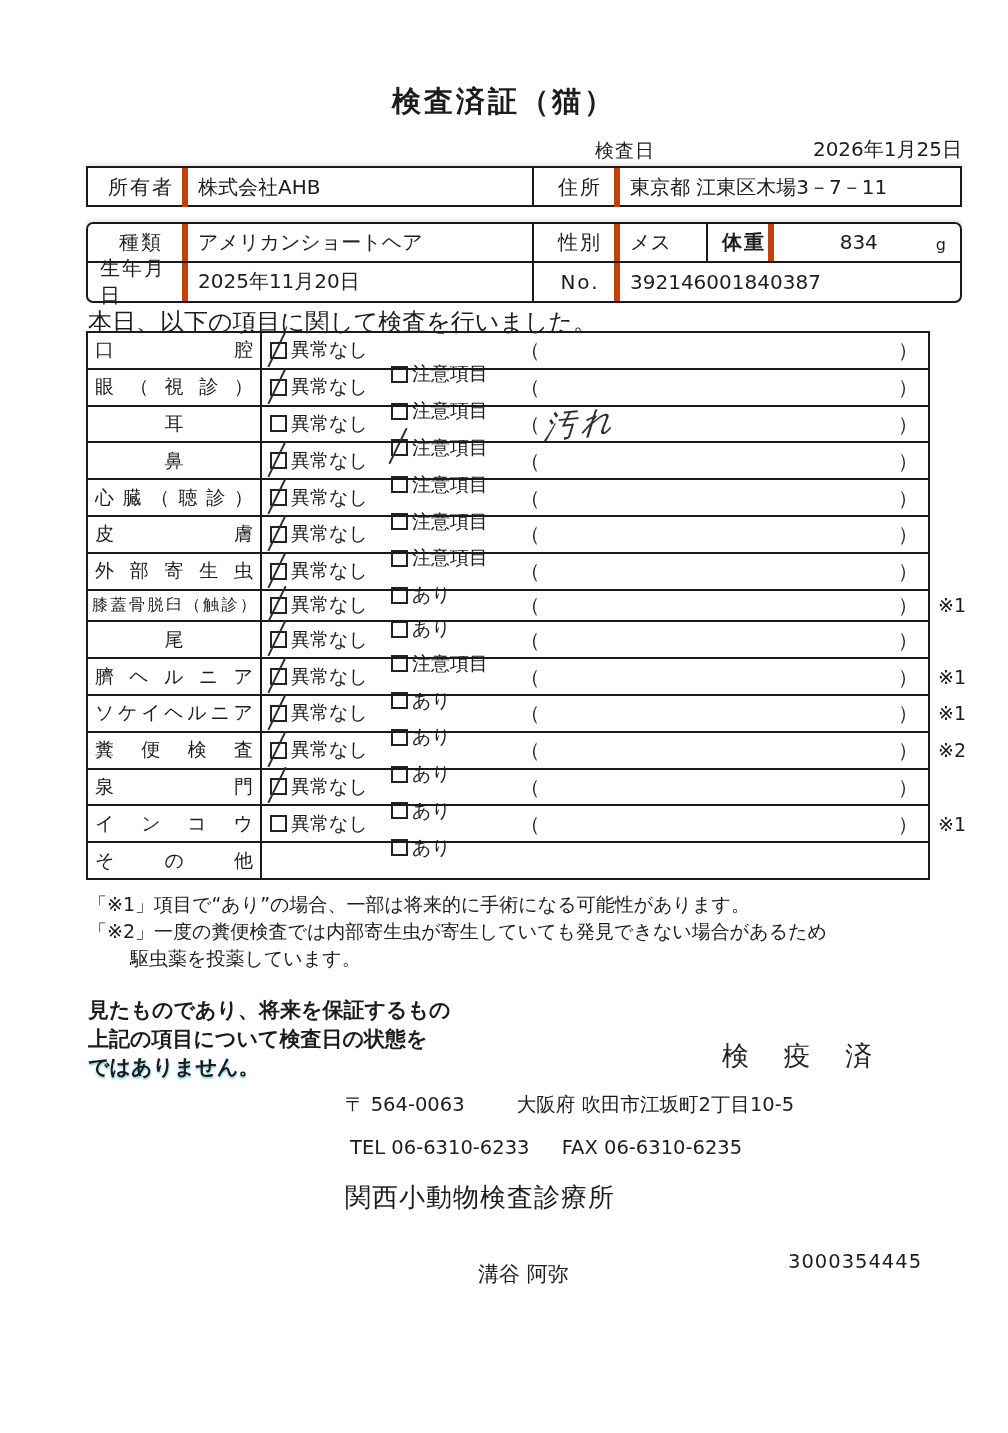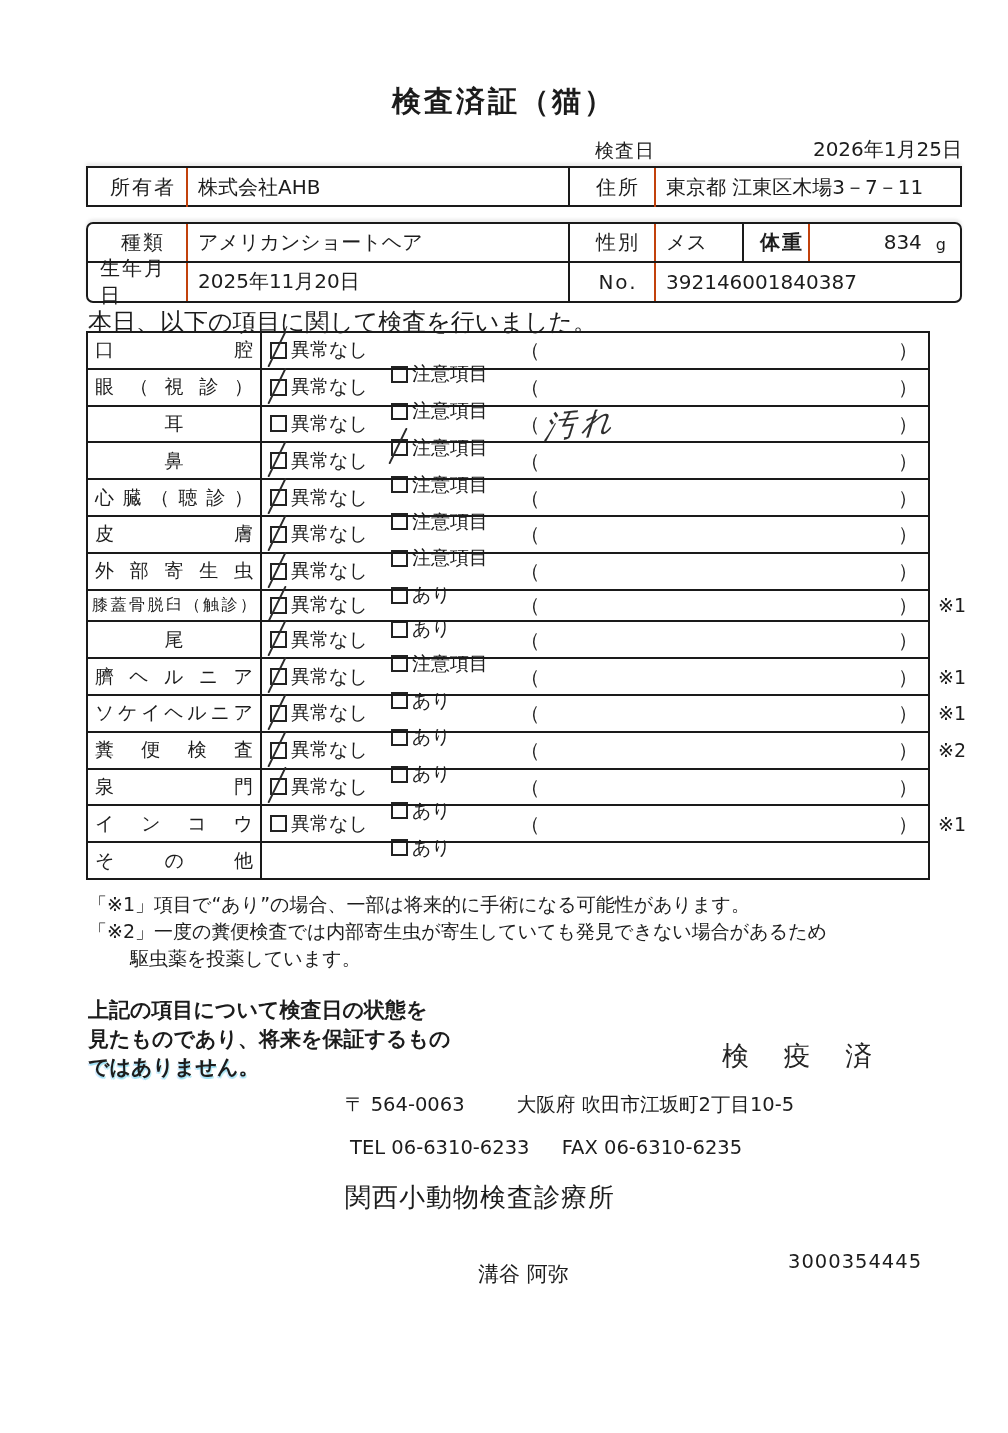--- a/index.html
+++ b/index.html
@@ -21,29 +21,29 @@
   .exam-date-value{position:absolute;right:46px;top:136px;font-size:20px;}
   
   .tbl{position:absolute;left:86px;width:876px;border:2px solid #1a1a1a;box-sizing:border-box;
        box-shadow:0 -3px 3px rgba(150,150,150,.18);}
   .tbl-owner{top:166px;height:41px;}
   .tbl-pet{top:222px;height:81px;border-radius:7px;}
   .trow{display:flex;height:38.5px;align-items:center;}
   .tbl-pet .trow{border-bottom:2px solid #1a1a1a;box-sizing:border-box;height:38.5px;}
   .tbl-pet .trow:last-child{border-bottom:none;}
   .tcell{box-sizing:border-box;height:100%;display:flex;align-items:center;font-size:20px;}
-  .tcell.lab{justify-content:center;letter-spacing:2px;border-right:2px solid #c2410c;padding-left:12px;}
+  .tcell.lab{justify-content:center;letter-spacing:2px;border-right:6px solid #c2410c;padding-left:12px;}
   .tcell.val{padding-left:10px;border-right:2px solid #1a1a1a;}
   .tcell.last{border-right:none;}
   .w-label{width:100px;flex:0 0 auto;}
-  .w-value1{width:382px;flex:0 0 auto;}
+  .w-value1{width:346px;flex:0 0 auto;}
   .w-label2{width:86px;flex:0 0 auto;}
   .w-sex{width:88px;flex:0 0 auto;}
   .w-wlabel{width:66px;flex:0 0 auto;font-weight:600;}
-  .w-weight{flex:1 1 auto;justify-content:flex-end;padding-right:14px;}
+  .w-weight{flex:1 1 auto;justify-content:flex-end;padding-right:14px;gap:44px;}
   .w-weight .unit{font-size:16px;margin-left:14px;padding-top:4px;}
   .w-rest{flex:1 1 auto;}
   
   .intro{position:absolute;left:88px;top:306px;font-size:24px;}
   
   .checklist{position:absolute;left:86px;top:331px;width:844px;height:549px;
     border:2px solid #1a1a1a;box-sizing:border-box;display:flex;flex-direction:column;}
   .cl-row{flex:1 1 auto;display:flex;position:relative;border-top:2px solid #1a1a1a;box-sizing:border-box;}
   .cl-row:first-child{border-top:none;}
   .cl-label{width:174px;flex:0 0 auto;border-right:2px solid #1a1a1a;box-sizing:border-box;
@@ -478,22 +478,22 @@
     </div>
   </div>
 
   <div class="notes">
     <div>「※1」項目で“あり”の場合、一部は将来的に手術になる可能性があります。</div>
     <div>「※2」一度の糞便検査では内部寄生虫が寄生していても発見できない場合があるため</div>
     <div class="indent">駆虫薬を投薬しています。</div>
   </div>
 
   <div class="statement">
+    <div>見たものであり、将来を保証するもの</div>
     <div>上記の項目について検査日の状態を</div>
-    <div>見たものであり、将来を保証するもの</div>
     <div class="scan-blue">ではありません。</div>
   </div>
 
   <div class="stamp">検 疫 済</div>
 
   <div class="contact-line">
     <span>〒 564-0063</span>
     <span class="addr">大阪府 吹田市江坂町2丁目10-5</span>
   </div>
   <div class="tel-line">

